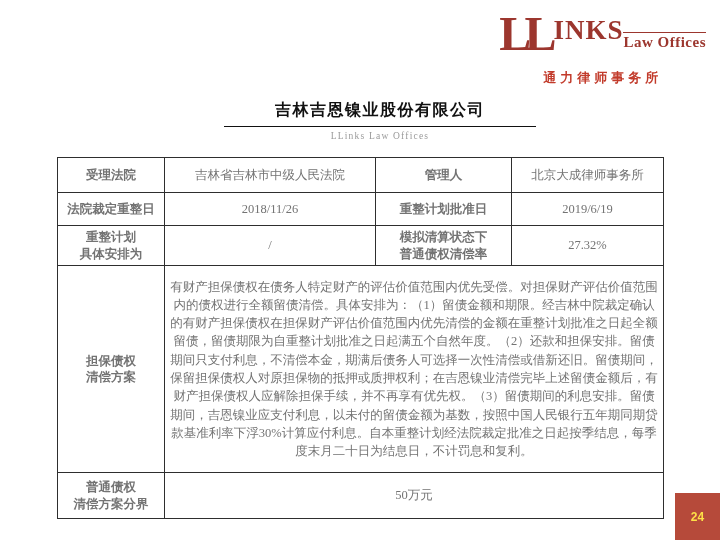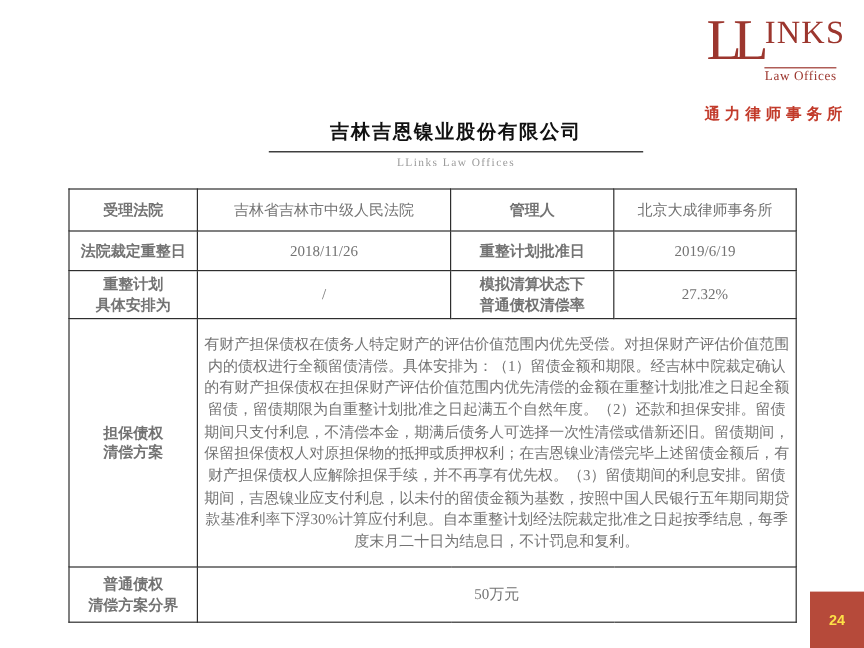--- a/index.html
+++ b/index.html
@@ -4,25 +4,25 @@
 <style>
   html,body { margin:0; padding:0; background:#e8e8e8; }
   .slide {
     width:720px; height:540px; background:#ffffff; position:relative;
     font-family:"Liberation Serif","DejaVu Serif",serif; color:#1f1f1f;
     overflow:hidden; margin:0 auto; box-shadow:0 0 2px rgba(0,0,0,.2);
   }
 
   
   .logo { position:absolute; top:14px; right:14px; text-align:center; color:#9c362e; }
-  .logo-main { display:flex; align-items:flex-start; justify-content:center; font-weight:normal; }
+  .logo-main { display:flex; align-items:center; justify-content:center; font-weight:bold; }
   .logo-ll { font-size:48px; line-height:.82; letter-spacing:-7px; padding-right:4px; }
-  .logo-right { display:flex; flex-direction:column; align-items:flex-start; }
+  .logo-right { display:flex; flex-direction:row; align-items:flex-start; }
   .logo-inks { font-size:27px; line-height:1; letter-spacing:1px; }
-  .logo-lawoffices { font-size:11px; letter-spacing:.5px; margin-top:15px; border-top:1px solid #9c362e; padding-top:1px; }
+  .logo-lawoffices { font-size:15px; letter-spacing:.5px; margin-top:15px; border-top:1px solid #9c362e; padding-top:1px; }
   .logo-cn { margin-top:16px; font-size:13px; letter-spacing:4px; color:#c23b2b; font-weight:bold; white-space:nowrap; }
 
   
   .title-wrap { position:absolute; top:100px; left:0; width:100%; text-align:center;padding-left:20px; }
   .page-title { font-size:16px; font-weight:bold; letter-spacing:1.5px; color:#111; }
   .title-rule { width:312px; border:0; border-bottom:1.6px solid #111; margin:5px auto 4px auto; }
   .subtitle { font-size:9.5px; color:#9a9a9a; letter-spacing:1.2px; }
 
   
   .info-table { position:absolute; left:57px; top:157px; width:606px; border-collapse:collapse; table-layout:fixed; }

